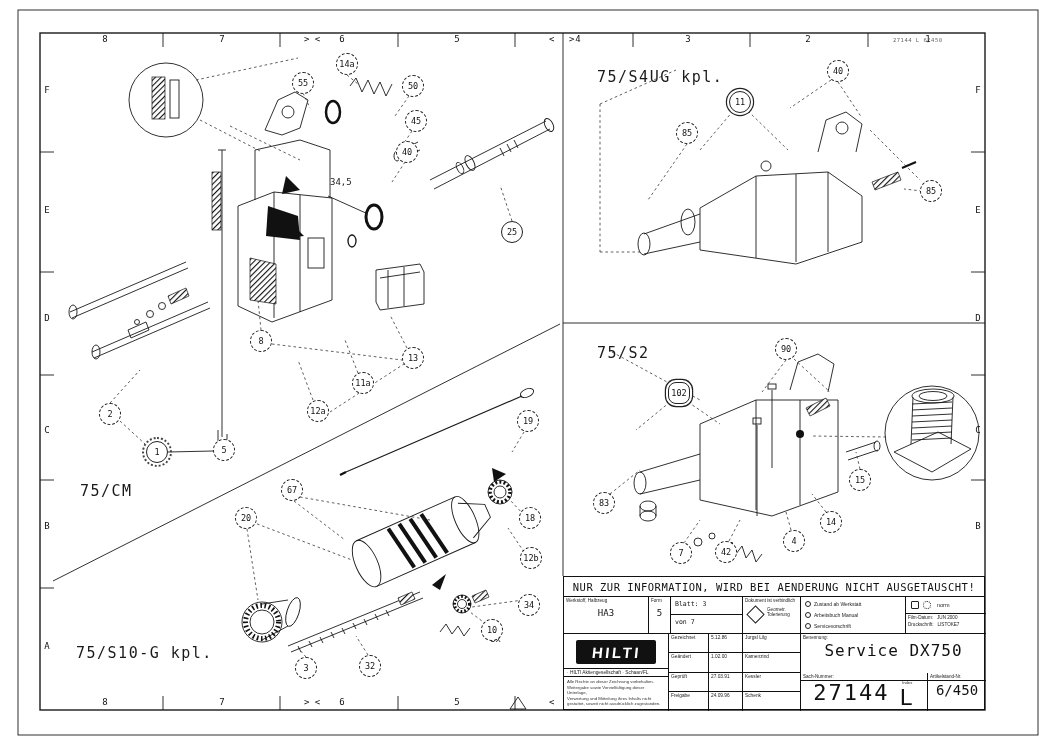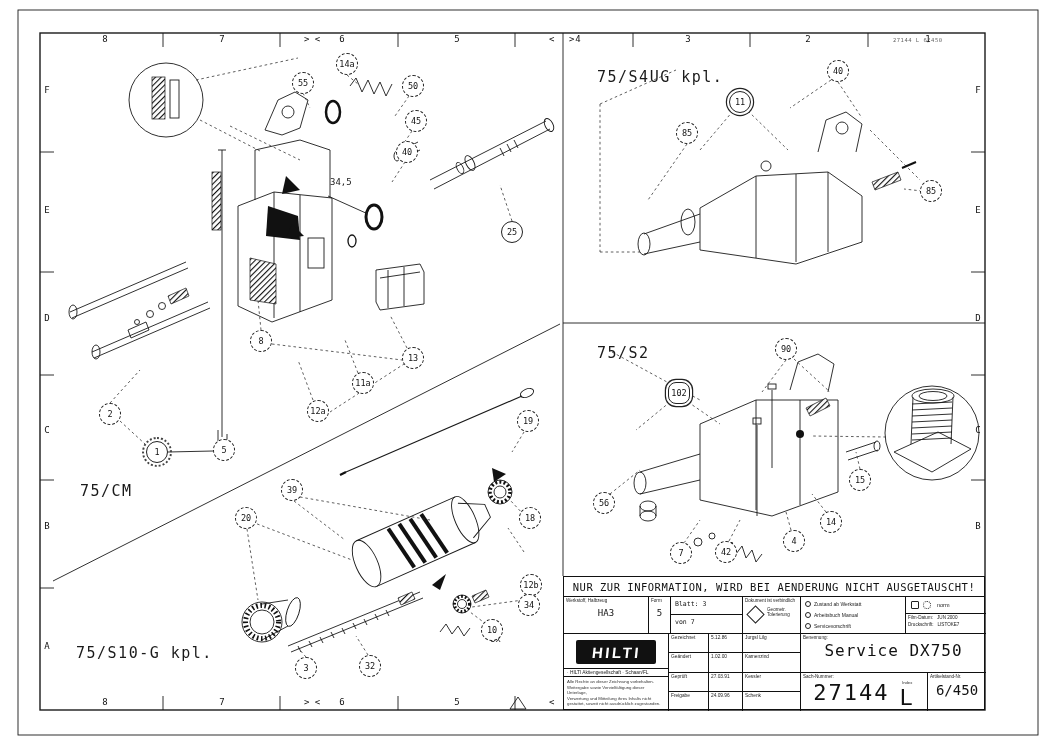--- a/index.html
+++ b/index.html
@@ -383,36 +383,36 @@
       <div class="balloon dashed" style="left: 405px; top: 110px;">45</div>
       <div class="balloon dashed" style="left: 396px; top: 141px;">40</div>
       <div class="balloon solid" style="left: 501px; top: 221px;">25</div>
       <div class="balloon dashed" style="left: 250px; top: 330px;">8</div>
       <div class="balloon dashed" style="left: 402px; top: 347px;">13</div>
       <div class="balloon dashed" style="left: 352px; top: 372px;">11a</div>
       <div class="balloon dashed" style="left: 307px; top: 400px;">12a</div>
       <div class="balloon dashed" style="left: 99px; top: 403px;">2</div>
       <div class="balloon rayed" style="left: 146px; top: 441px;">1</div>
       <div class="balloon dashed" style="left: 213px; top: 439px;">5</div>
-      <div class="balloon dashed" style="left: 281px; top: 479px;">39</div>
+      <div class="balloon dashed" style="left: 281px; top: 479px;">67</div>
       <div class="balloon dashed" style="left: 235px; top: 507px;">20</div>
       <div class="balloon dashed" style="left: 517px; top: 410px;">19</div>
       <div class="balloon dashed" style="left: 519px; top: 507px;">18</div>
-      <div class="balloon dashed" style="left: 520px; top: 547px; margin-top: 27px;">12b</div>
+      <div class="balloon dashed" style="left: 520px; top: 547px;">12b</div>
       <div class="balloon dashed" style="left: 518px; top: 594px;">34</div>
       <div class="balloon dashed" style="left: 481px; top: 619px;">10</div>
       <div class="balloon dashed" style="left: 295px; top: 657px;">3</div>
       <div class="balloon dashed" style="left: 359px; top: 655px;">32</div>
       <div class="balloon dashed" style="left: 827px; top: 60px;">40</div>
       <div class="balloon double" style="left: 729px; top: 91px;">11</div>
       <div class="balloon dashed" style="left: 676px; top: 122px;">85</div>
       <div class="balloon dashed" style="left: 920px; top: 180px;">85</div>
       <div class="balloon dashed" style="left: 775px; top: 338px;">90</div>
       <div class="balloon double" style="left: 668px; top: 382px; border-radius: 8px;">102</div>
-      <div class="balloon dashed" style="left: 593px; top: 492px;">56</div>
+      <div class="balloon dashed" style="left: 593px; top: 492px;">83</div>
       <div class="balloon dashed" style="left: 670px; top: 542px;">7</div>
       <div class="balloon dashed" style="left: 715px; top: 541px;">42</div>
       <div class="balloon dashed" style="left: 783px; top: 530px;">4</div>
       <div class="balloon dashed" style="left: 820px; top: 511px;">14</div>
       <div class="balloon dashed" style="left: 849px; top: 469px;">15</div>
     </div>
 
   <div class="tb">
     <div class="note-strip">NUR ZUR INFORMATION, WIRD BEI AENDERUNG NICHT AUSGETAUSCHT!</div>
 
@@ -496,21 +496,21 @@
           <div>Geprüft</div>
           <div>27.03.91</div>
           <div>Kessler</div>
         </div>
         <div class="sign-row">
           <div>Freigabe</div>
           <div>24.09.96</div>
           <div>Schenk</div>
         </div>
       </div>
-    <div class="cell bT" style="left:237px;top:56px;width:185px;height:40px;border-bottom:1px solid #111;">
+    <div class="cell bT" style="left:237px;top:56px;width:185px;height:48px;border-bottom:1px solid #111;">
       <div class="lbl">Benennung:</div>
       <div style="font:16px 'DejaVu Sans Mono',monospace;text-align:center;letter-spacing:1px;">Service DX750</div>
     </div>
     <div class="cell" style="left:237px;top:96px;width:127px;height:38px;border-right:1px solid #111;">
       <div class="lbl">Sach-Nummer:</div>
       <div style="display:flex;align-items:flex-start;justify-content:center;gap:10px;">
         <span class="bigno">27144</span>
         <span style="display:inline-flex;flex-direction:column;align-items:center;">
           <span style="font:4.2px 'Liberation Sans',sans-serif;color:#333;">Index</span>
           <span class="bigno">L</span>

